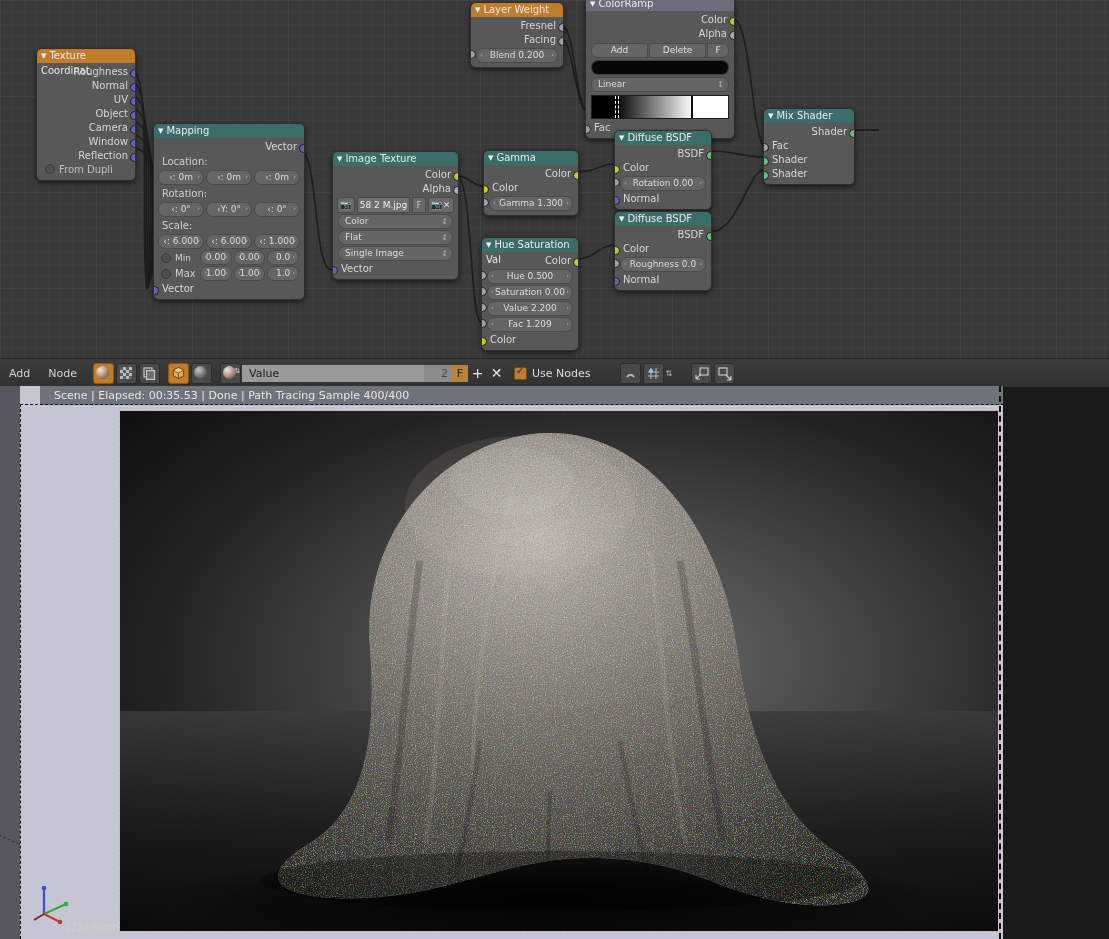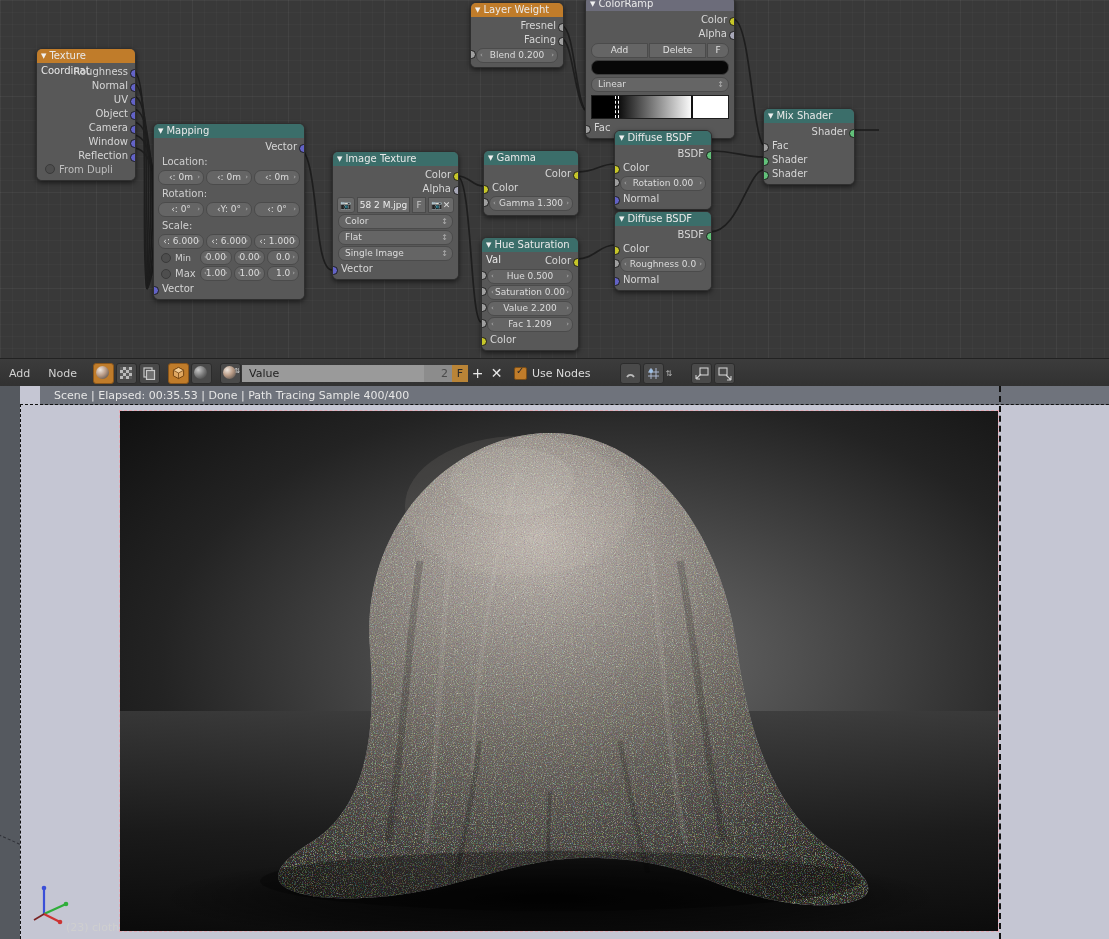--- a/index.html
+++ b/index.html
@@ -113,21 +113,21 @@
     color:#2a2a2a;font-size:11px;text-align:center;}
   .plusbtn,.xbtn{width:19px;height:19px;line-height:19px;text-align:center;
     color:#e8e8e8;font-size:14px;}
   #usenodes{display:flex;align-items:center;margin-left:8px;font-size:11px;color:#dcdcdc;}
   #usenodes .chk{width:11px;height:11px;background:#c07c2a;border:1px solid #7a4e18;
     margin-right:5px;position:relative;border-radius:2px;}
   #usenodes .chk:after{content:"\2713";position:absolute;left:1px;top:-3px;
     font-size:10px;color:#2b2b2b;}
 
   
-  #render-area{position:absolute;left:0;top:386px;width:1109px;height:553px;
+  #render-area{position:absolute;left:0;top:386px;width:1003px;height:553px;
     background:#3a3a3a;overflow:hidden;}
   #viewport3d{position:absolute;left:0;top:0;width:1109px;height:553px;
     background:#5a5e66;}
   #vp-header{position:absolute;left:0;top:0;width:1109px;height:19px;
     background:#4e535d;}
   #vp-left{position:absolute;left:0;top:0;width:20px;height:553px;background:#55595f;}
   #render-win{position:absolute;left:20px;top:0;width:1253px;height:553px;
     background:#c5c6d3;}
   #status-bar{position:absolute;left:20px;top:0;height:19px;width:1253px;
     background:#6f737c;font-size:11px;color:#e6e6e6;line-height:19px;

